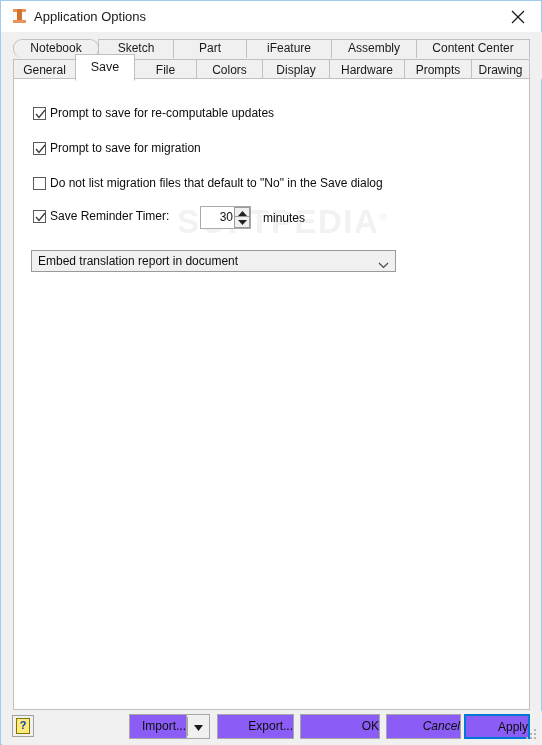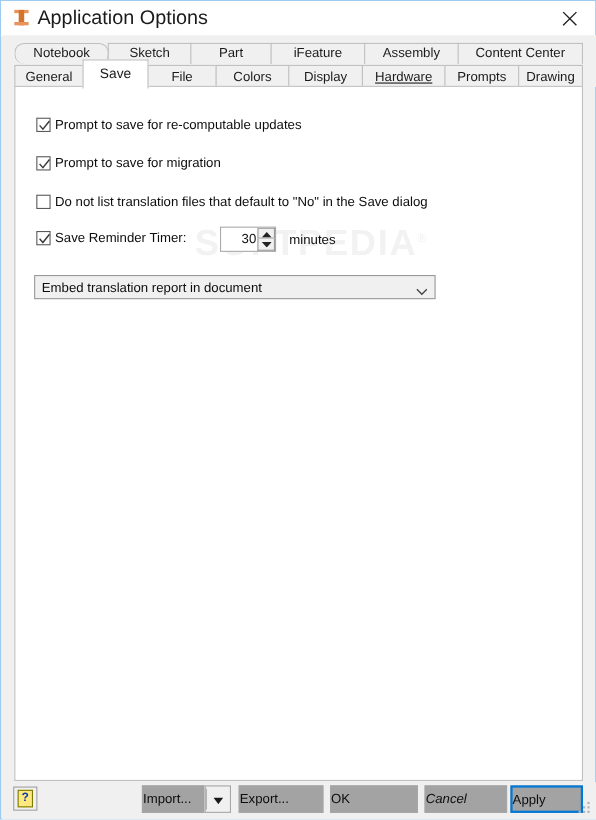--- a/index.html
+++ b/index.html
@@ -55,21 +55,21 @@
   #app-icon .bar-bot { top: 12px; }
   #app-icon .bar-mid {
     position: absolute;
     left: 5px; top: 1px;
     width: 5px; height: 14px;
     background: #d4742b;
   }
   #window-title {
     position: absolute;
     left: 33px; top: 7px;
-    font-size: 18px;
+    font-size: 13px;
     color: #1a1a1a;
     line-height: 17px;
     white-space: nowrap;
   }
   #close-button {
     position: absolute;
     right: 0; top: 0;
     width: 46px; height: 30px;
     cursor: default;
   }
@@ -277,23 +277,23 @@
     color: #0b3fa8;
     text-align: center;
     line-height: 13px;
   }
 
   .btn {
     position: absolute;
     top: 713px;
     height: 25px;
     box-sizing: border-box;
-    background: #a3a3a3;
+    background: #8b5cf6;
     border: 1px solid #a6a6a6;
-    text-align: left;
+    text-align: right;
     font-size: 12px;
     line-height: 23px;
     color: #0d0d0d;
     cursor: default;
     white-space: nowrap;
   }
   #btn-import  { left: 128px; width: 57px; border-right: none; }
   #btn-import-arrow {
     position: absolute;
     top: 713px; left: 185px;
@@ -358,21 +358,21 @@
         <div class="tab" style="left: 244px; width: 86px;"><span>iFeature</span></div>
         <div class="tab" style="left: 414px; width: 114px;"><span>Content Center</span></div>
         <div class="tab" style="left: 329px; width: 86px;"><span>Assembly</span></div>
       </div>
     <div class="tabrow" id="tabrow-bottom">
         <div class="tab" style="left: 11px; width: 63px; text-align: center;"><span>General</span></div>
         <div class="tab selected" style="left: 73px; width: 60px;"><span>Save</span></div>
         <div class="tab" style="left: 132px; width: 63px;"><span>File</span></div>
         <div class="tab" style="left: 194px; width: 67px;"><span>Colors</span></div>
         <div class="tab" style="left: 260px; width: 68px;"><span>Display</span></div>
-        <div class="tab" style="left: 327px; width: 76px; text-decoration: underline;"><span>Hardware</span></div>
+        <div class="tab" style="left: 327px; width: 76px;"><span>Hardware</span></div>
         <div class="tab" style="left: 402px; width: 68px;"><span>Prompts</span></div>
         <div class="tab" style="left: 469px; width: 59px;"><span>Drawing</span></div>
       </div>
   </div>
 
   <div id="content-panel">
 
     <div id="watermark">
       <span>SOFTPEDIA</span><sup>®</sup>
     </div>
@@ -390,21 +390,21 @@
       <span class="cbox">
         <svg width="11" height="11" viewBox="0 0 11 11">
           <polyline points="1,5 4,8.5 10,1" fill="none" stroke="#3a3a3a" stroke-width="1.3"></polyline>
         </svg>
       </span>
       <span class="check-label">Prompt to save for migration</span>
     </div>
 
     <div class="check-row" id="row-nolist">
       <span class="cbox"></span>
-      <span class="check-label">Do not list translation files that default to "No" in the Save dialog</span>
+      <span class="check-label">Do not list migration files that default to "No" in the Save dialog</span>
     </div>
 
     <div class="check-row" id="row-timer">
       <span class="cbox">
         <svg width="11" height="11" viewBox="0 0 11 11">
           <polyline points="1,5 4,8.5 10,1" fill="none" stroke="#3a3a3a" stroke-width="1.3"></polyline>
         </svg>
       </span>
       <span class="check-label">Save Reminder Timer:</span>
     </div>

